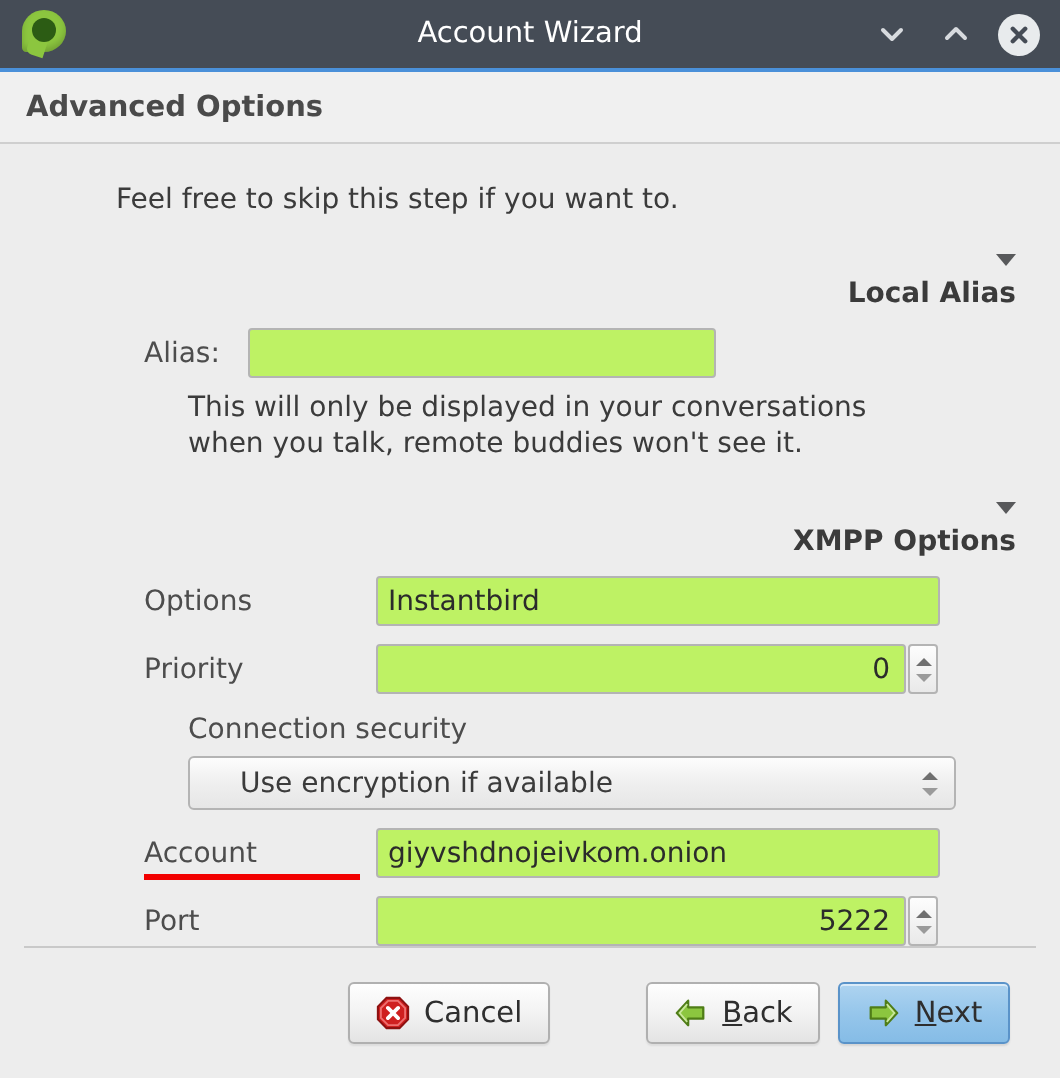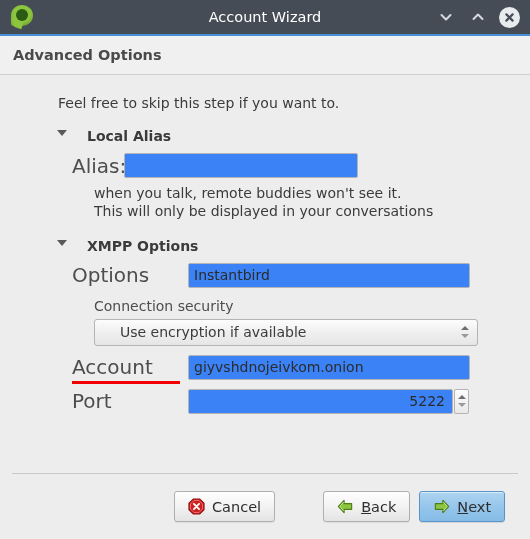--- a/index.html
+++ b/index.html
@@ -95,54 +95,54 @@
     background: #ededed;
     position: relative;
   }
   .intro {
     font-size: 14px; color: #3b3b3b;
     margin: 4px 0 0 36px;
   }
 
   .group { margin-top: 17px; }
   .group-head {
-    display: flex; align-items: flex-start;
-    gap: 20px; margin-left: 35px;
+    display: flex; align-items: flex-end;
+    gap: 6px; margin-left: 35px; flex-direction: column;
   }
   .twisty {
     width: 0; height: 0;
     border-left: 5px solid transparent;
     border-right: 5px solid transparent;
     border-top: 6px solid #58595b;
     margin-top: 2px;
   }
   .group-title {
     font-size: 14px; font-weight: bold; color: #3b3b3b;
   }
 
   .row {
     display: flex; align-items: center;
     margin-top: 9px;
     padding-left: 50px;
   }
   .row .lbl {
-    font-size: 20px; color: #4d4d4d;
+    font-size: 14px; color: #4d4d4d;
     flex: 0 0 auto;
     position: relative;
   }
   .lbl.w-alias { width: 52px; }
   .lbl.w-field { width: 116px; }
   .lbl .redline {
     position: absolute; left: 0; right: 8px; bottom: -5px;
     height: 3px; background: #f20000;
   }
 
   .txtfield {
     height: 25px;
-    background: #3b82f6;
+    background: #bef264;
     border: 1px solid #b4b4b4;
     border-radius: 2px;
     font-size: 14px; color: #2b2b2b;
     display: flex; align-items: center;
     padding: 0 5px;
   }
   .txtfield.alias { width: 234px; }
   .txtfield.wide  { width: 282px; }
   .txtfield.num   { width: 265px; justify-content: flex-end; padding-right: 7px; }
 
@@ -268,36 +268,44 @@
         <span class="twisty"></span>
         <span class="group-title">Local Alias</span>
       </div>
 
       <div class="row">
         <span class="lbl w-alias">Alias:</span>
         <div class="txtfield alias" placeholder=""></div>
       </div>
 
       <div class="helptext">
+        <div>This will only be displayed in your conversations</div>
         <div>when you talk, remote buddies won't see it.</div>
-        <div>This will only be displayed in your conversations</div>
       </div>
     </div>
 
     <div class="group">
       <div class="group-head">
         <span class="twisty"></span>
         <span class="group-title">XMPP Options</span>
       </div>
 
       <div class="row">
         <span class="lbl w-field">Options</span>
         <div class="txtfield wide">Instantbird</div>
       </div>
 
+      <div class="row">
+        <span class="lbl w-field">Priority</span>
+        <div class="txtfield num">0</div>
+        <div class="spinner">
+          <span class="spin-up"></span>
+          <span class="spin-dn"></span>
+        </div>
+      </div>
 
       <div class="sublabel">Connection security</div>
 
       <div class="dropdown">
         <span>Use encryption if available</span>
         <span class="dd-arrows">
           <span class="spin-up"></span>
           <span class="spin-dn"></span>
         </span>
       </div>

